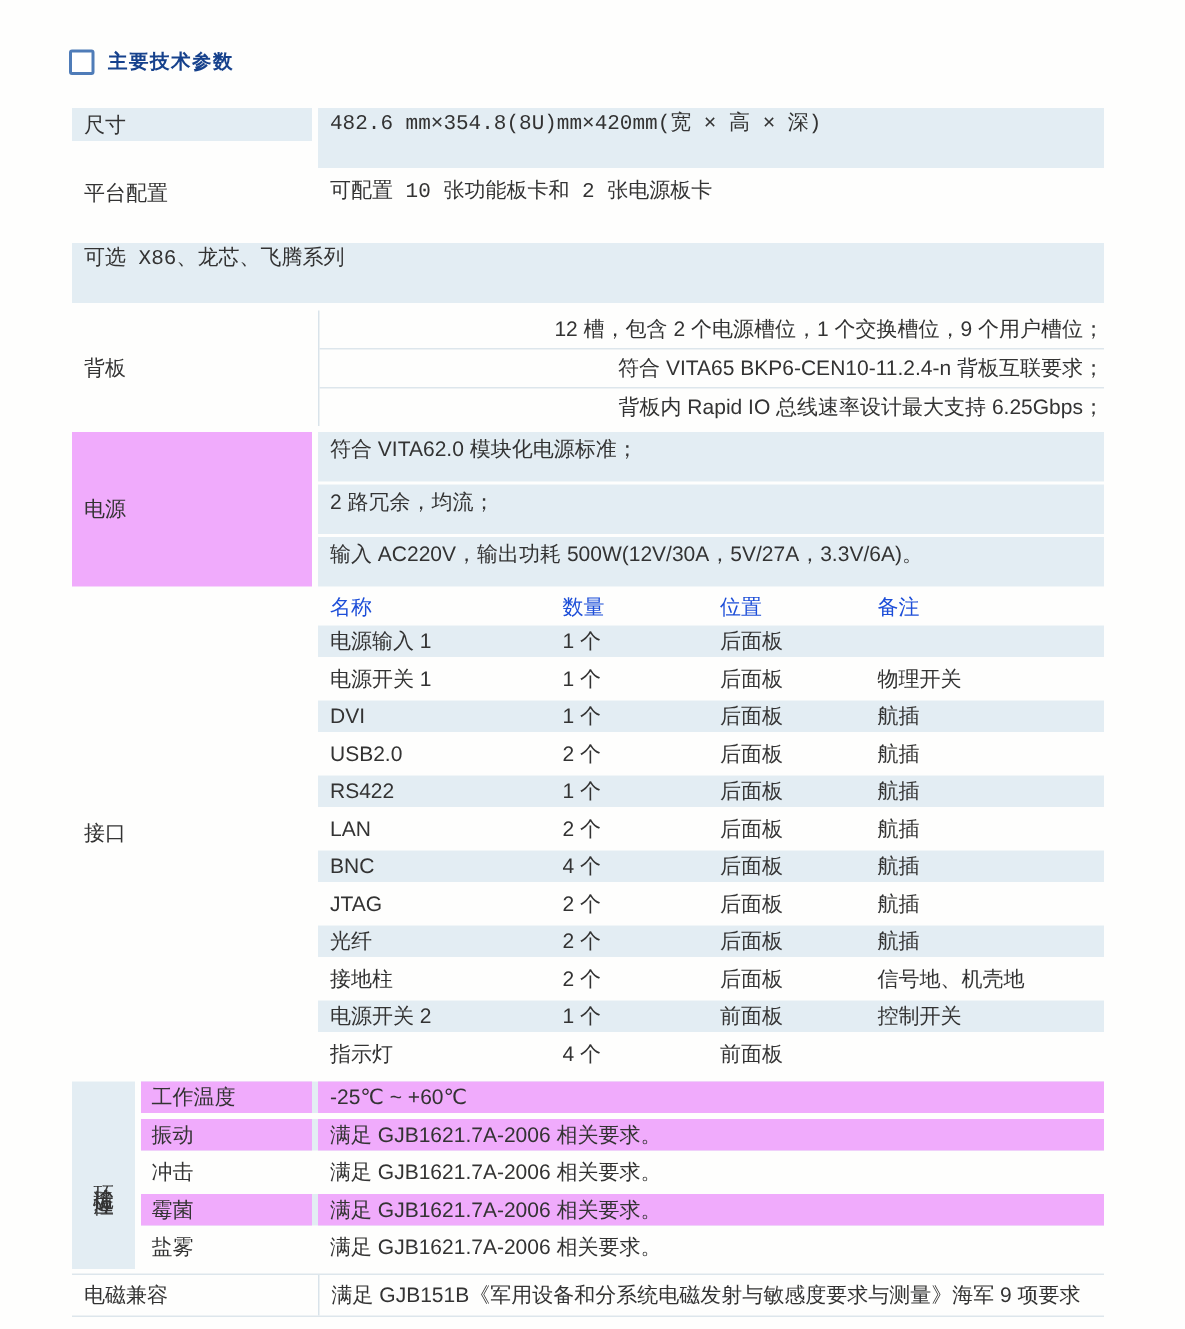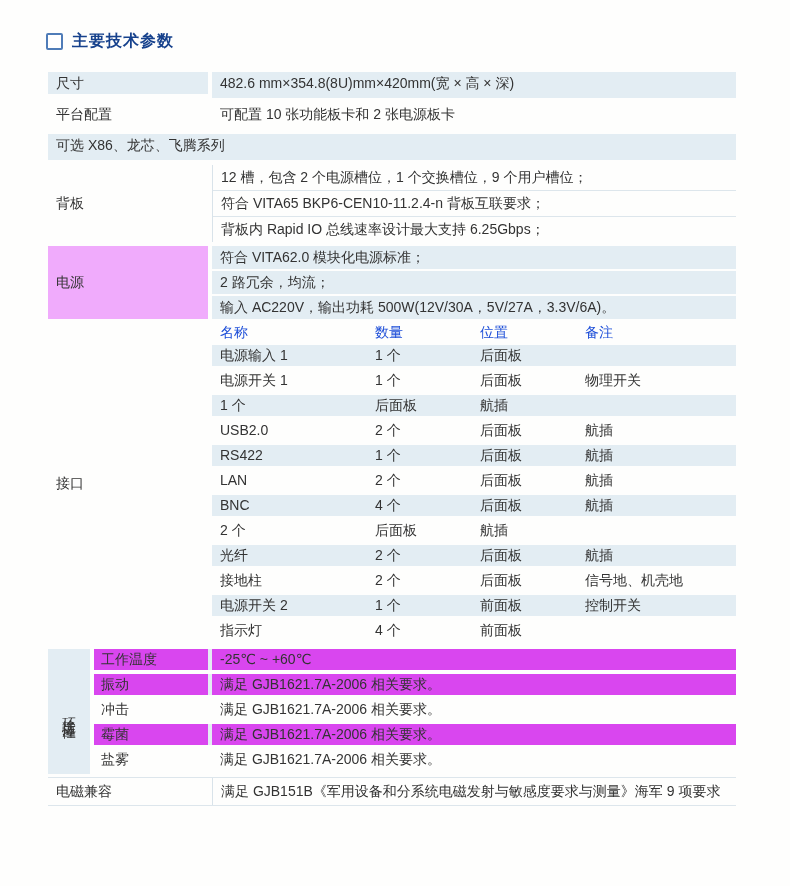--- a/index.html
+++ b/index.html
@@ -4,50 +4,50 @@
 <style>
   html,body{margin:0;padding:0;background:#fdfdfc;}
   .page{
     position:relative;width:790px;height:886px;background:#fefefd;
     font-family:"Liberation Sans","DejaVu Sans",sans-serif;
     color:#333;font-size:14px;overflow:hidden;
   }
   
   .title-row{display:flex;align-items:center;gap:9px;padding:30px 0 0 46px;height:22px;}
   .title-icon{width:13px;height:13px;border:2px solid #4f7cb8;border-radius:2px;background:#fff;flex:0 0 auto;}
-  .title-text{font-size:16px;font-weight:bold;color:#16418c;letter-spacing:1px;}
+  .title-text{font-size:13px;font-weight:bold;color:#16418c;letter-spacing:1px;}
   
   .spec{margin:20px 54px 0 48px;width:688px;}
   .bg-blue{background:#e3edf3;}
   .bg-white{background:transparent;}
   .row{display:flex;margin-bottom:5px;}
   .row .lbl{flex:0 0 160px;margin-right:4px;padding:0 0 0 8px;height:22px;line-height:22px;box-sizing:border-box;}
-  .row .val{flex:1;padding-left:8px;height:26px;line-height:22px;}
+  .row .val{flex:1;padding-left:8px;height:40px;line-height:22px;font-family:Liberation Mono, monospace;}
   
   .section{display:flex;margin-bottom:4px;}
   .section .lbl{flex:0 0 160px;margin-right:4px;padding-left:8px;display:flex;align-items:center;box-sizing:border-box;}
   .section .lines{flex:1;}
-  .sec-white .lines{border-left:1px solid #d9e3ea;}
+  .sec-white .lines{border-left:1px solid #d9e3ea;text-align:right;}
   .sec-white .lines .line{line-height:25px;padding-left:8px;border-top:1px solid #dde6ec;}
   .sec-white .lines .line:first-child{border-top:none;}
-  .sec-blue .lines .line{height:23px;line-height:23px;padding-left:8px;margin-bottom:2px;background:#e3edf3;}
+  .sec-blue .lines .line{height:33px;line-height:23px;padding-left:8px;margin-bottom:2px;background:#e3edf3;}
   .sec-blue .lines .line:last-child{margin-bottom:0;}
   .sec-blue .lbl{background:#f0abfc;}
   
   .if-head{display:grid;grid-template-columns:155px 105px 105px 1fr;padding-left:8px;height:20px;line-height:18px;color:#1d4ed8;margin-bottom:2px;}
   .if-row{display:grid;grid-template-columns:155px 105px 105px 1fr;padding-left:8px;height:21px;line-height:21px;margin-bottom:4px;}
   
   .env{display:flex;margin-bottom:3px;}
   .env-vlabel{flex:0 0 42px;margin-right:4px;background:#e3edf3;display:flex;align-items:center;justify-content:center;}
   .env-vlabel span{writing-mode:vertical-rl;text-orientation:upright;letter-spacing:2px;line-height:15px;font-size:13.5px;}
   .env-rows{flex:1;}
   .env-row{display:flex;height:21px;line-height:21px;margin-bottom:4px;}
   .env-row .sub{flex:0 0 114px;margin-right:4px;padding-left:7px;box-sizing:border-box;}
   .env-row .val{flex:1;padding-left:8px;}
-  .env-row.bg-blue .sub,.env-row.bg-blue .val{background:#d946ef;}
+  .env-row.bg-blue .sub,.env-row.bg-blue .val{background:#f0abfc;}
   
   .emc{display:flex;border-top:1px solid #dde6ec;border-bottom:1px solid #dde6ec;height:27px;line-height:27px;}
   .emc .lbl{flex:0 0 160px;margin-right:4px;padding-left:8px;box-sizing:border-box;}
   .emc .val{flex:1;padding-left:8px;border-left:1px solid #d9e3ea;}
 </style>
 </head>
 <body>
 
 <div class="page">
 
@@ -103,20 +103,21 @@
           <span>后面板</span>
           <span></span>
         </div>
         <div class="if-row bg-white">
           <span>电源开关 1</span>
           <span>1 个</span>
           <span>后面板</span>
           <span>物理开关</span>
         </div>
         <div class="if-row bg-blue">
+          <span>DVI</span>
           <span>1 个</span>
           <span>后面板</span>
           <span>航插</span>
         </div>
         <div class="if-row bg-white">
           <span>USB2.0</span>
           <span>2 个</span>
           <span>后面板</span>
           <span>航插</span>
         </div>
@@ -132,20 +133,21 @@
           <span>后面板</span>
           <span>航插</span>
         </div>
         <div class="if-row bg-blue">
           <span>BNC</span>
           <span>4 个</span>
           <span>后面板</span>
           <span>航插</span>
         </div>
         <div class="if-row bg-white">
+          <span>JTAG</span>
           <span>2 个</span>
           <span>后面板</span>
           <span>航插</span>
         </div>
         <div class="if-row bg-blue">
           <span>光纤</span>
           <span>2 个</span>
           <span>后面板</span>
           <span>航插</span>
         </div>

